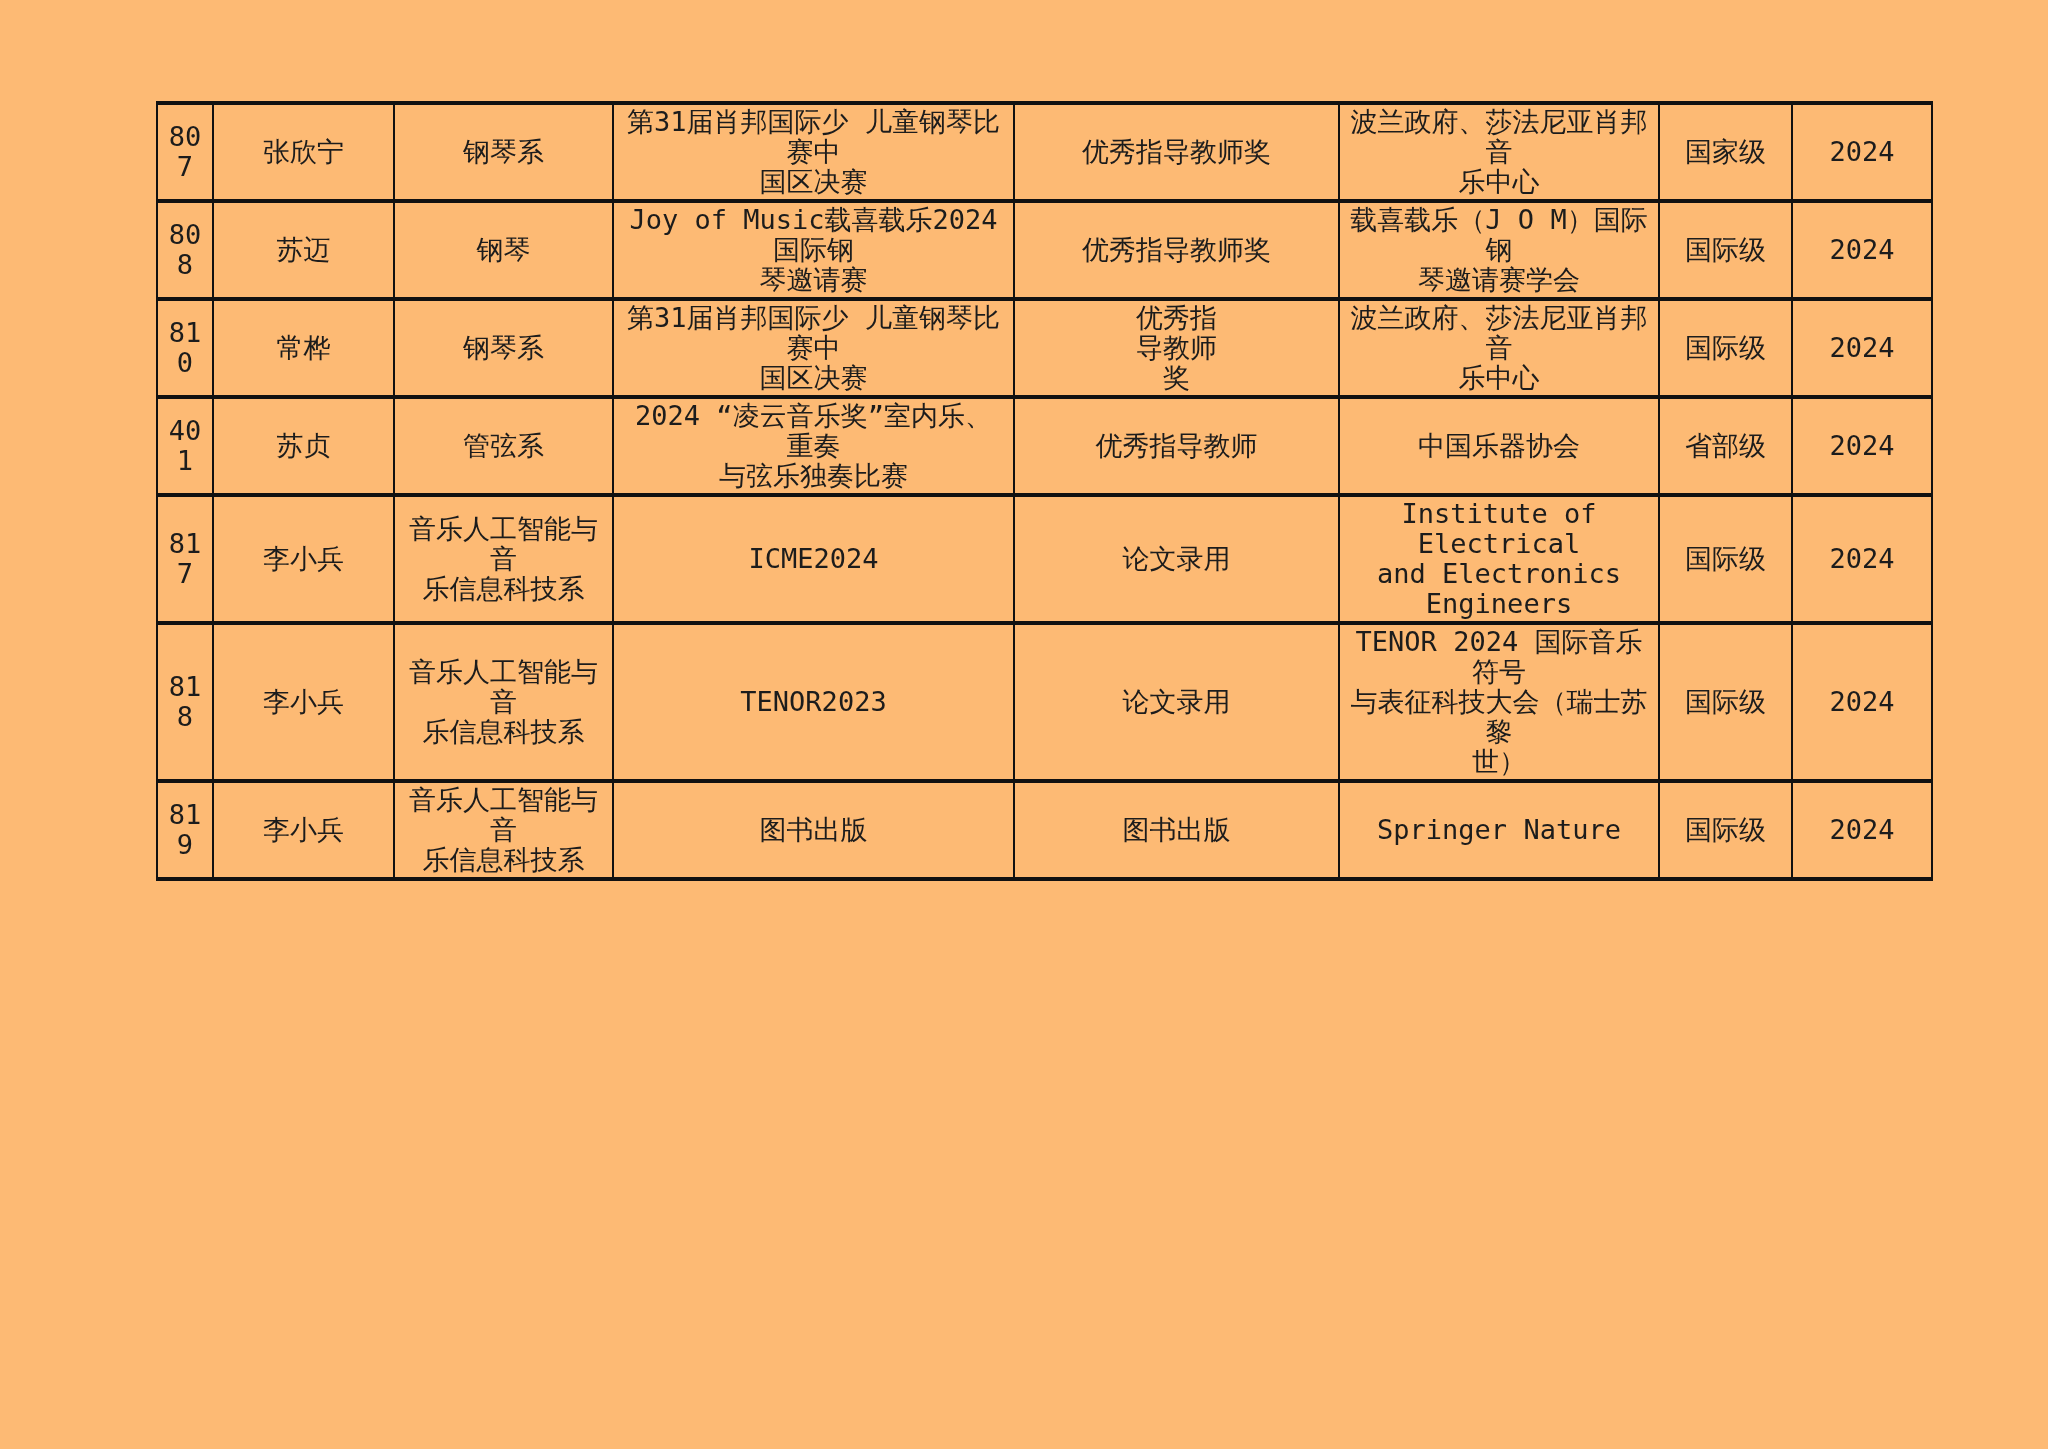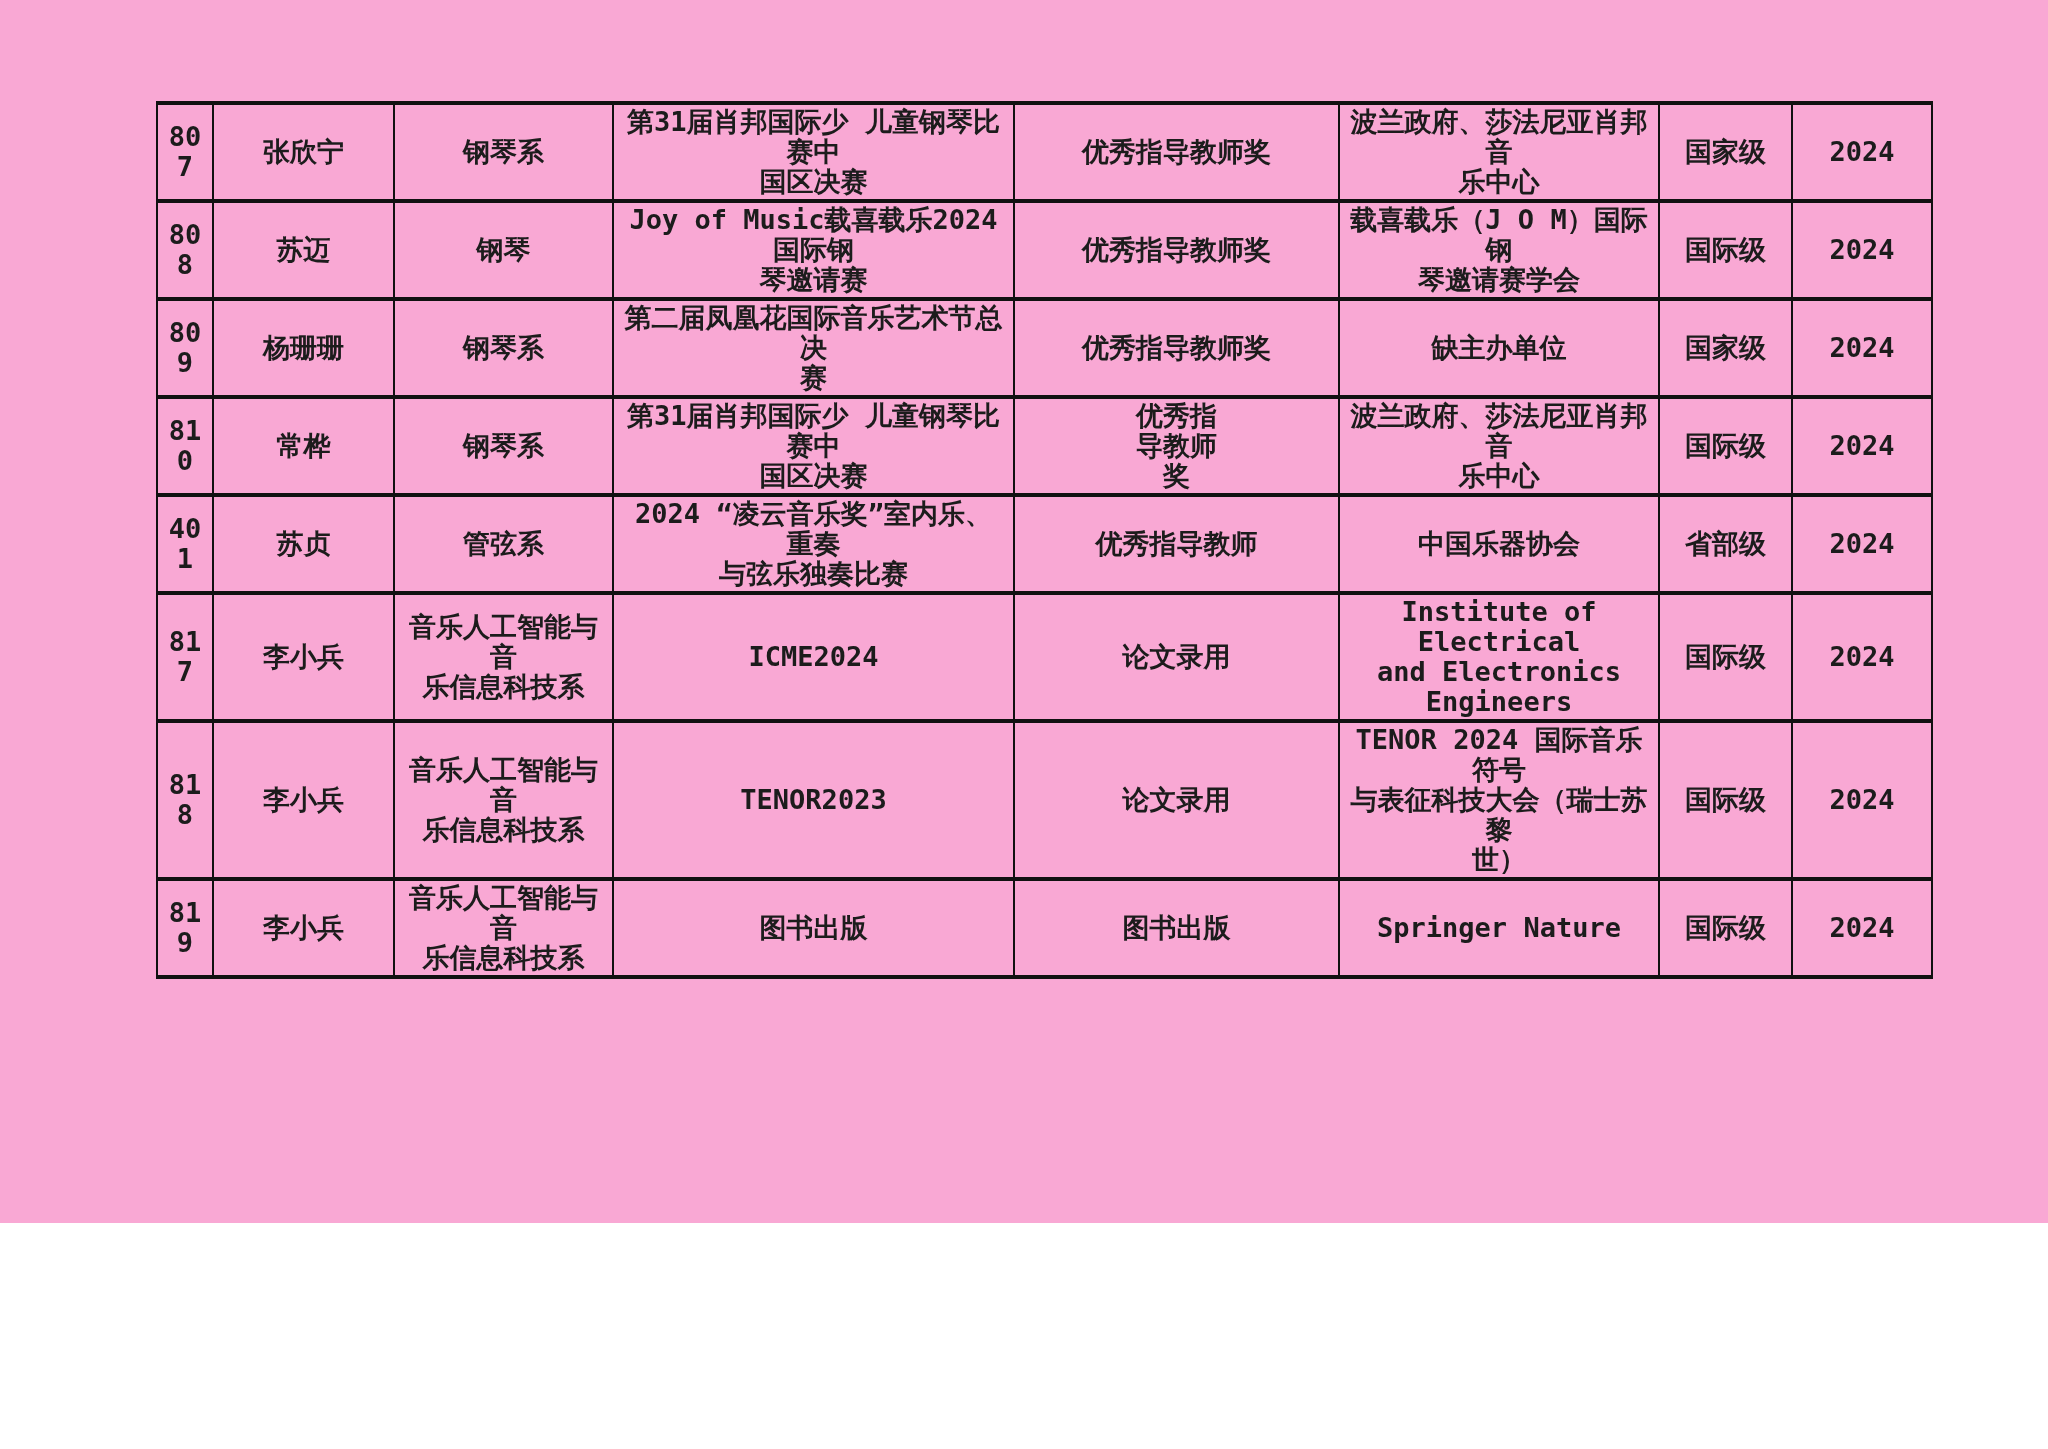--- a/index.html
+++ b/index.html
@@ -11,24 +11,23 @@
     width: 2048px;
     height: 1449px;
     position: relative;
     font-family: "DejaVu Sans Mono", "Liberation Serif", "DejaVu Serif", serif;
     color: #1c1c1c;
   }
   .page {
     position: absolute;
     left: 0; top: 0;
     width: 2048px;
-    height: 1223px;
-    background: #f9a8d4;
+    height: 1449px;
+    background: #fdba74;
     overflow: hidden;
-    font-weight: bold;
   }
   table.awards {
     position: absolute;
     left: 156px;
     top: 101px;
     width: 1775px;
     border-collapse: collapse;
     table-layout: fixed;
   }
   table.awards td {
@@ -90,31 +89,20 @@
     <td>钢琴</td>
     <td>Joy of Music载喜载乐2024国际钢
 琴邀请赛</td>
     <td>优秀指导教师奖</td>
     <td>载喜载乐（J O M）国际钢
 琴邀请赛学会</td>
     <td>国际级</td>
     <td>2024</td>
   </tr>
         <tr>
-    <td>809</td>
-    <td>杨珊珊</td>
-    <td>钢琴系</td>
-    <td>第二届凤凰花国际音乐艺术节总决
-赛</td>
-    <td>优秀指导教师奖</td>
-    <td>缺主办单位</td>
-    <td>国家级</td>
-    <td>2024</td>
-  </tr>
-        <tr>
     <td>810</td>
     <td>常桦</td>
     <td>钢琴系</td>
     <td>第31届肖邦国际少 儿童钢琴比赛中
 国区决赛</td>
     <td>优秀指
 导教师
 奖</td>
     <td>波兰政府、莎法尼亚肖邦音
 乐中心</td>

